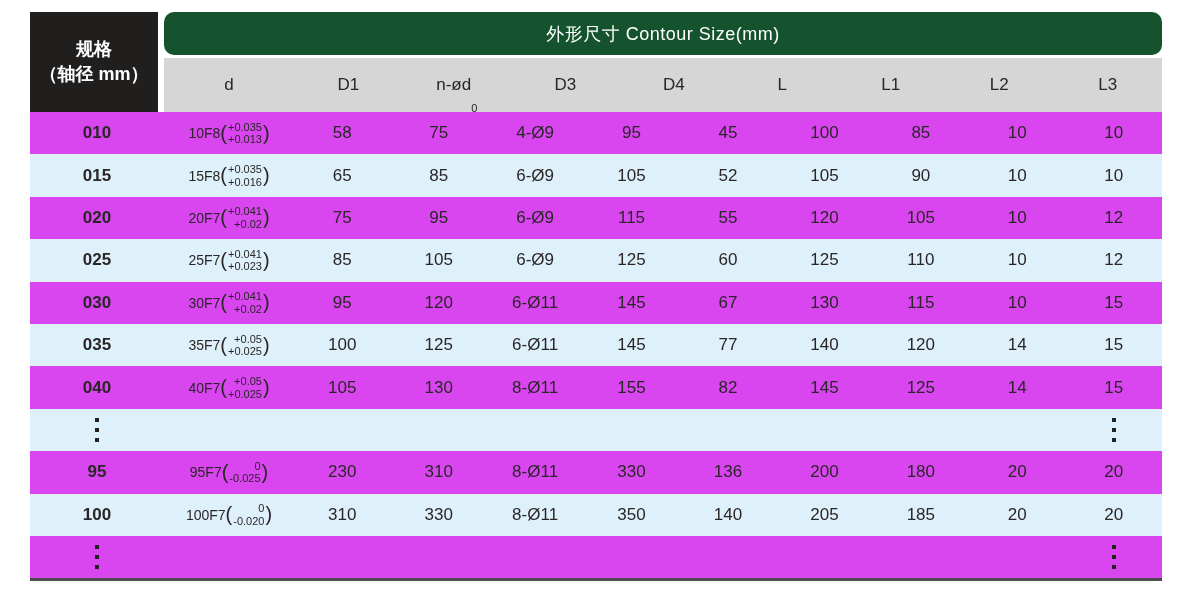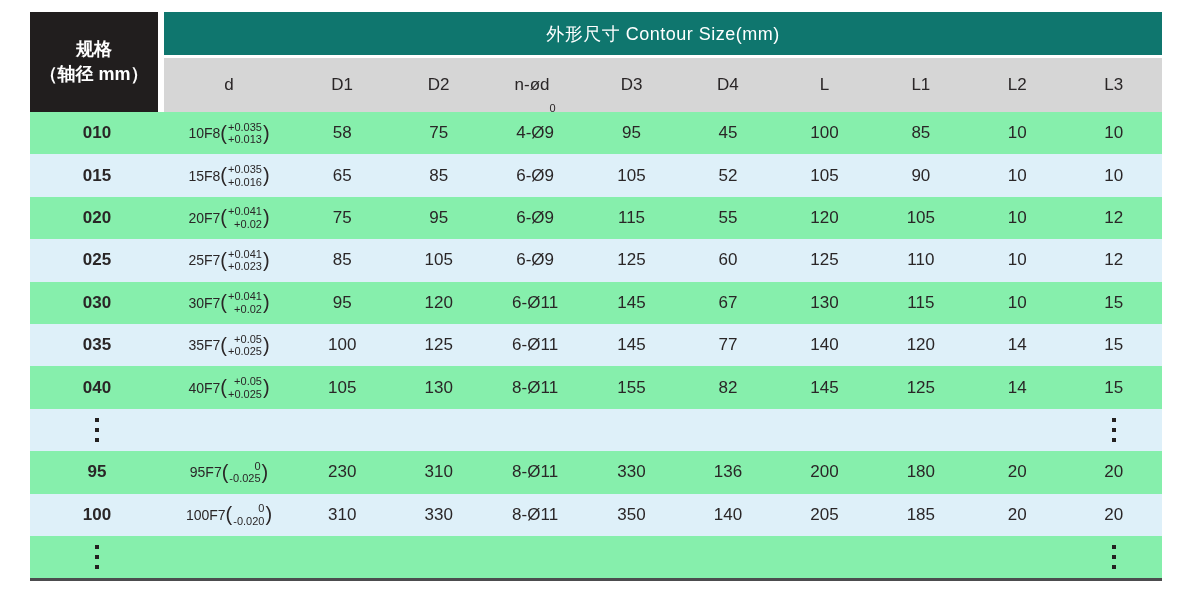--- a/index.html
+++ b/index.html
@@ -12,27 +12,27 @@
   
   .hdr{display:flex;height:100px;}
   .spec-cell{
     width:128px;background:#211e1e;color:#ffffff;
     display:flex;flex-direction:column;justify-content:center;align-items:center;
     font-size:18px;font-weight:bold;line-height:1.4;text-align:center;
   }
   .hgap{width:6px;background:#ffffff;}
   .hright{flex:1;display:flex;flex-direction:column;min-width:0;}
   .banner{
-    height:43px;background:#0f766e;color:#ffffff;
-    display:flex;align-items:center;justify-content:center;font-size:18px;letter-spacing:0.5px;
+    height:43px;background:#14532d;color:#ffffff;
+    display:flex;align-items:center;justify-content:center;font-size:18px;letter-spacing:0.5px;border-radius:10px;
   }
   .hline{height:3px;background:#ffffff;}
   .subrow{flex:1;background:#d6d6d6;display:flex;align-items:center;font-size:17px;}
   
-  .body .row{display:flex;height:42.4px;align-items:center;font-size:17px;background:#86efac;}
+  .body .row{display:flex;height:42.4px;align-items:center;font-size:17px;background:#d946ef;}
   .body .row:nth-child(even){background:#def0f9;}
   .cell{display:flex;align-items:center;justify-content:center;min-width:0;}
   .c-spec{width:134px;font-weight:bold;}
   .c-d{width:130px;}
   .c-v{flex:1 1 0;}
   .ch{height:100%;}
   sub.colsub{font-size:11px;line-height:0;align-self:flex-end;margin-bottom:4px;}
   
   .dbase{font-size:14px;white-space:nowrap;}
   .paren{font-size:20px;}
@@ -59,23 +59,20 @@
       <div class="banner">外形尺寸 Contour Size(mm)</div>
       <div class="hline"></div>
       <div class="subrow">
           <div class="cell ch c-d">
             <span>d</span>
           </div>
           <div class="cell ch c-v">
             <span>D1</span>
           </div>
           <div class="cell ch c-v">
-            <span>D2</span>
-          </div>
-          <div class="cell ch c-v">
             <span>n-ød</span>
             <sub class="colsub">0</sub>
           </div>
           <div class="cell ch c-v">
             <span>D3</span>
           </div>
           <div class="cell ch c-v">
             <span>D4</span>
           </div>
           <div class="cell ch c-v">

